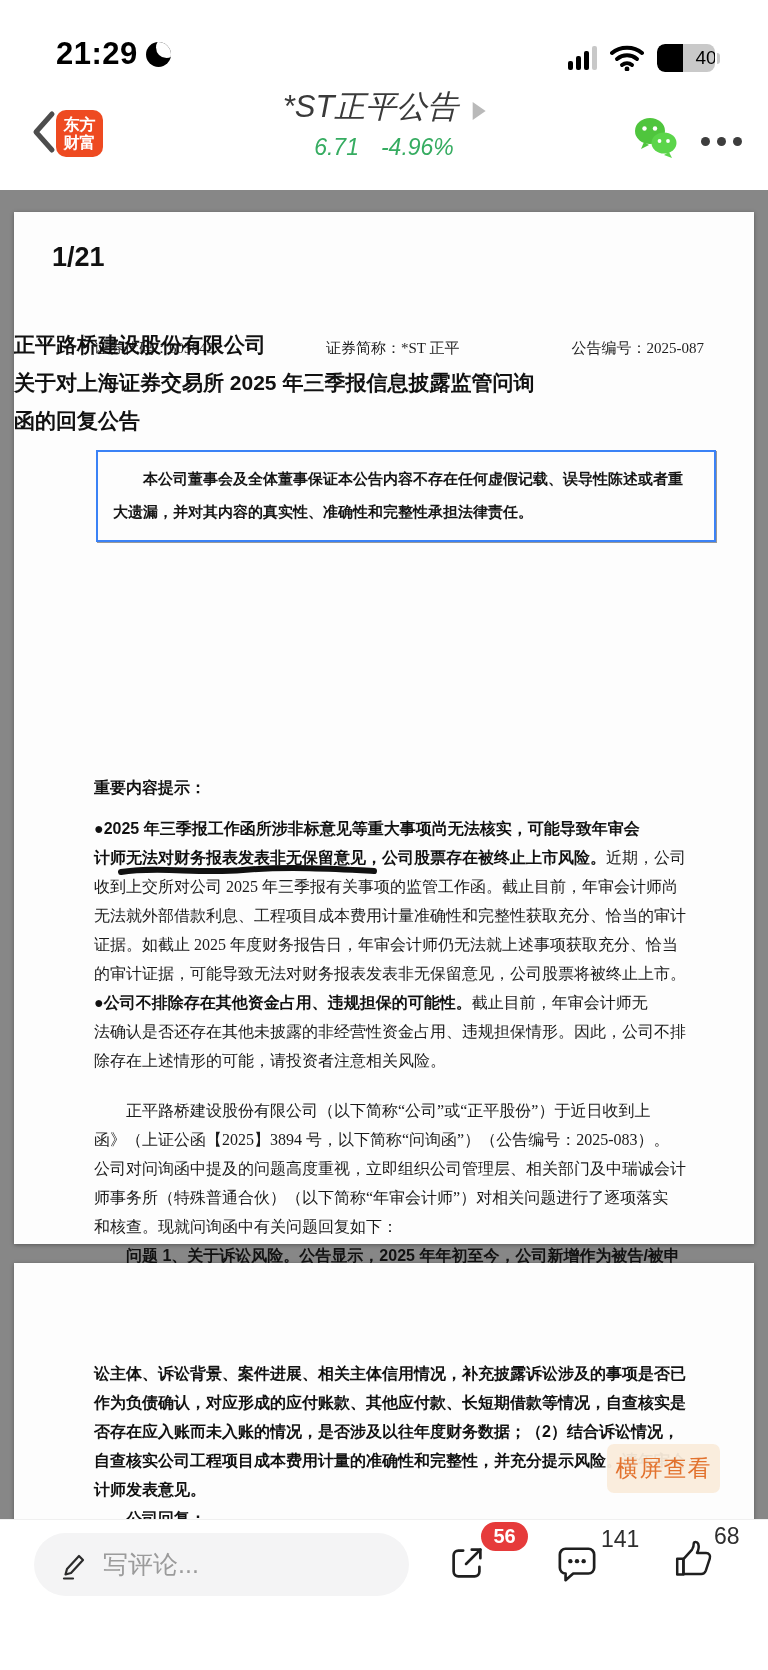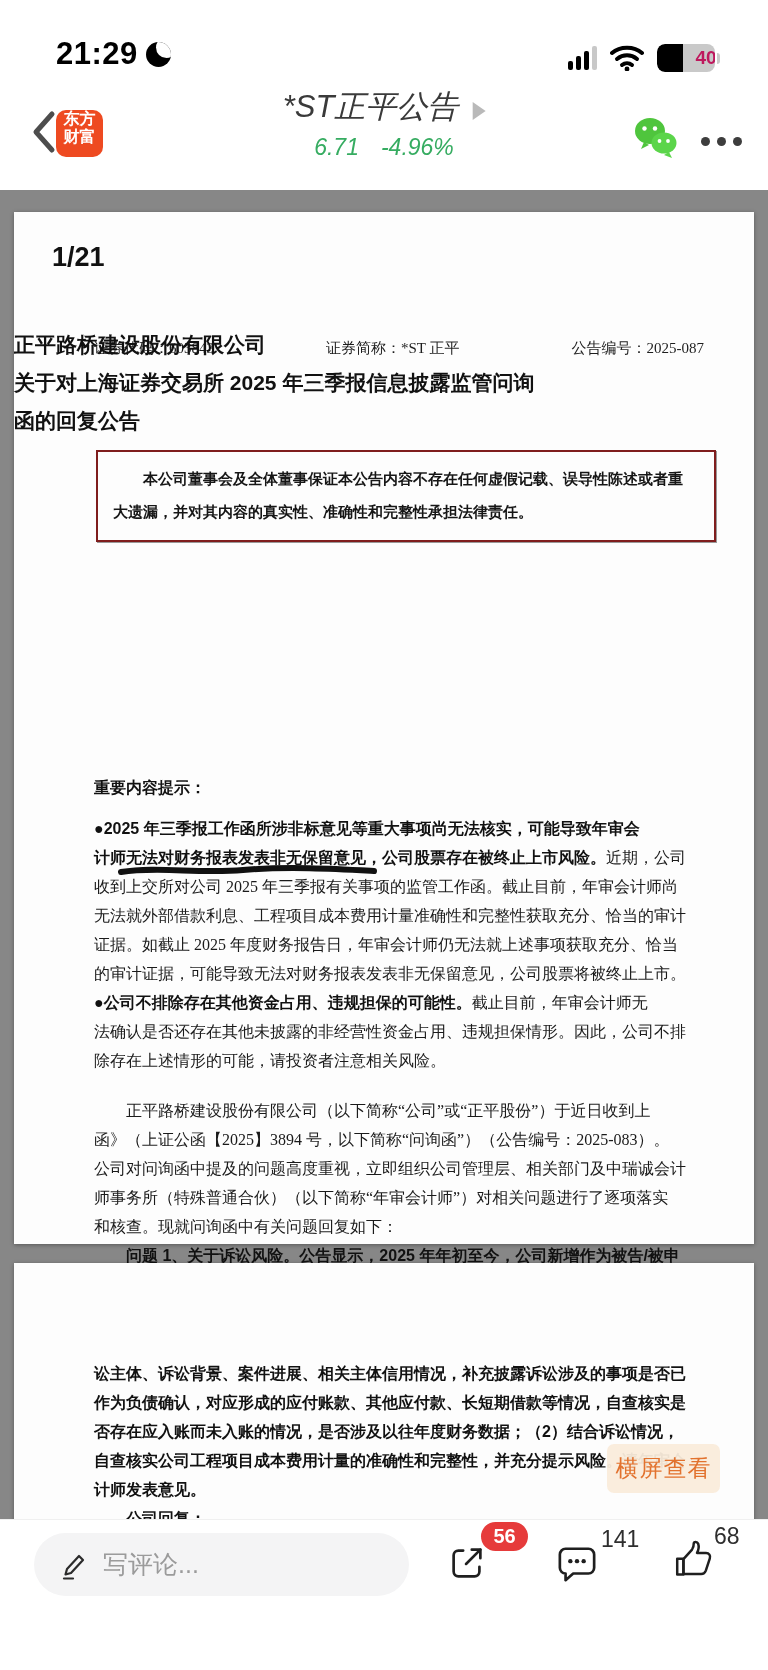--- a/index.html
+++ b/index.html
@@ -19,28 +19,28 @@
   .moon { width:25px; height:25px; border-radius:50%; background:#000; position:relative; overflow:hidden; }
   .moon::after { content:""; position:absolute; width:21px; height:21px; border-radius:50%; background:#fff; left:10px; top:-5px; }
   .sb-right { display:flex; align-items:center; gap:13px; }
   .signal { display:flex; align-items:flex-end; gap:3px; height:24px; }
   .signal i { width:5px; border-radius:2px; background:#000; display:block; }
   .signal i:nth-child(1){height:9px;} .signal i:nth-child(2){height:14px;}
   .signal i:nth-child(3){height:19px;} .signal i:nth-child(4){height:24px; background:#c8c8c8;}
   .battery { position:relative; width:58px; height:28px; border-radius:8px; background:#c9c9c9; overflow:hidden; }
   .battery .fill { position:absolute; left:0; top:0; bottom:0; width:45%; background:#000; border-radius:8px 0 0 8px; }
   .battery .pct { position:absolute; inset:0; display:flex; align-items:center; justify-content:center;
-    color:#be185d; font-size:19px; font-weight:700;padding-left:40px; }
+    color:#000000; font-size:19px; font-weight:400;padding-left:40px; }
   .bat-nub { width:3px; height:11px; background:#c9c9c9; border-radius:0 3px 3px 0; margin-left:2px; }
 
   
   .nav-bar { position:absolute; top:78px; left:0; right:0; height:112px; background:#fff; }
   .back { position:absolute; left:26px; top:32px; width:36px; height:44px; cursor:pointer; }
   .app-logo { position:absolute; left:56px; top:32px; width:47px; height:47px; background:#ee4a21;
-    border-radius:10px; display:flex; flex-direction:column; align-items:center; justify-content:flex-start;
+    border-radius:10px; display:flex; flex-direction:column; align-items:center; justify-content:center;
     color:#fff; font-weight:700; font-size:16px; line-height:18px; }
   .nav-center { position:absolute; left:50%; top:8px; transform:translateX(-50%); text-align:center;font-style:italic; }
   .nav-title-row { display:flex; align-items:center; gap:14px; justify-content:center; }
   .nav-title { font-size:31px; color:#3a3a3a; font-weight:500; white-space:nowrap; }
   .play-tri { width:0; height:0; border-left:13px solid #b9b9b9; border-top:9px solid transparent;
     border-bottom:9px solid transparent; margin-top:8px; }
   .nav-quote { margin-top:6px; font-size:23px; color:#36ac61; display:flex; gap:22px; justify-content:center; }
   .nav-right { position:absolute; right:26px; top:38px; display:flex; align-items:center; gap:22px; }
   .ellipsis { display:flex; gap:7px; padding-top:6px; }
   .ellipsis i { width:9px; height:9px; border-radius:50%; background:#3d3d3d; display:block; }
@@ -50,21 +50,21 @@
   .page { position:absolute; left:14px; width:740px; background:#fdfdfd; box-shadow:0 1px 4px rgba(0,0,0,0.35); }
   .page1 { top:22px; height:1032px; }
   .page2 { top:1073px; height:300px; }
 
   .pagenum { position:absolute; left:38px; top:30px; font-size:27px; font-weight:700; color:#111; }
 
   .dochead { position:absolute; top:84px; left:80px; right:50px; display:flex; justify-content:space-between;
     font-family:"Liberation Serif","DejaVu Serif",serif; font-size:15px; color:#1d1d1d; white-space:nowrap;margin-top:43px; }
   .dtitle { position:absolute; top:114px; left:0; right:0; text-align:left;
     font-weight:700; font-size:21px; color:#111; line-height:38px; }
-  .statement-box { position:absolute; top:238px; left:82px; right:38px; border:2px solid #7f1d1d;
+  .statement-box { position:absolute; top:238px; left:82px; right:38px; border:2px solid #3b82f6;
     box-shadow:1px 1px 0 #999; padding:10px 15px 12px; font-size:15px; font-weight:700; color:#161616;
     line-height:33px; }
   .statement-box .bl1 { text-indent:2em; white-space:nowrap; }
   .statement-box .bl2 { white-space:nowrap; }
 
   .body-text { position:absolute; top:561px; left:80px; right:48px; color:#1a1a1a; }
   .sec-heading { font-size:16px; font-weight:700; line-height:29px; margin-bottom:12px; color:#111; }
   .ln { position:relative; height:29px; line-height:29px; font-size:16px; white-space:nowrap;
     font-family:"Liberation Serif","DejaVu Serif",serif; }
   .ln .b { font-family:"Liberation Sans",sans-serif; font-weight:700; color:#111; }

